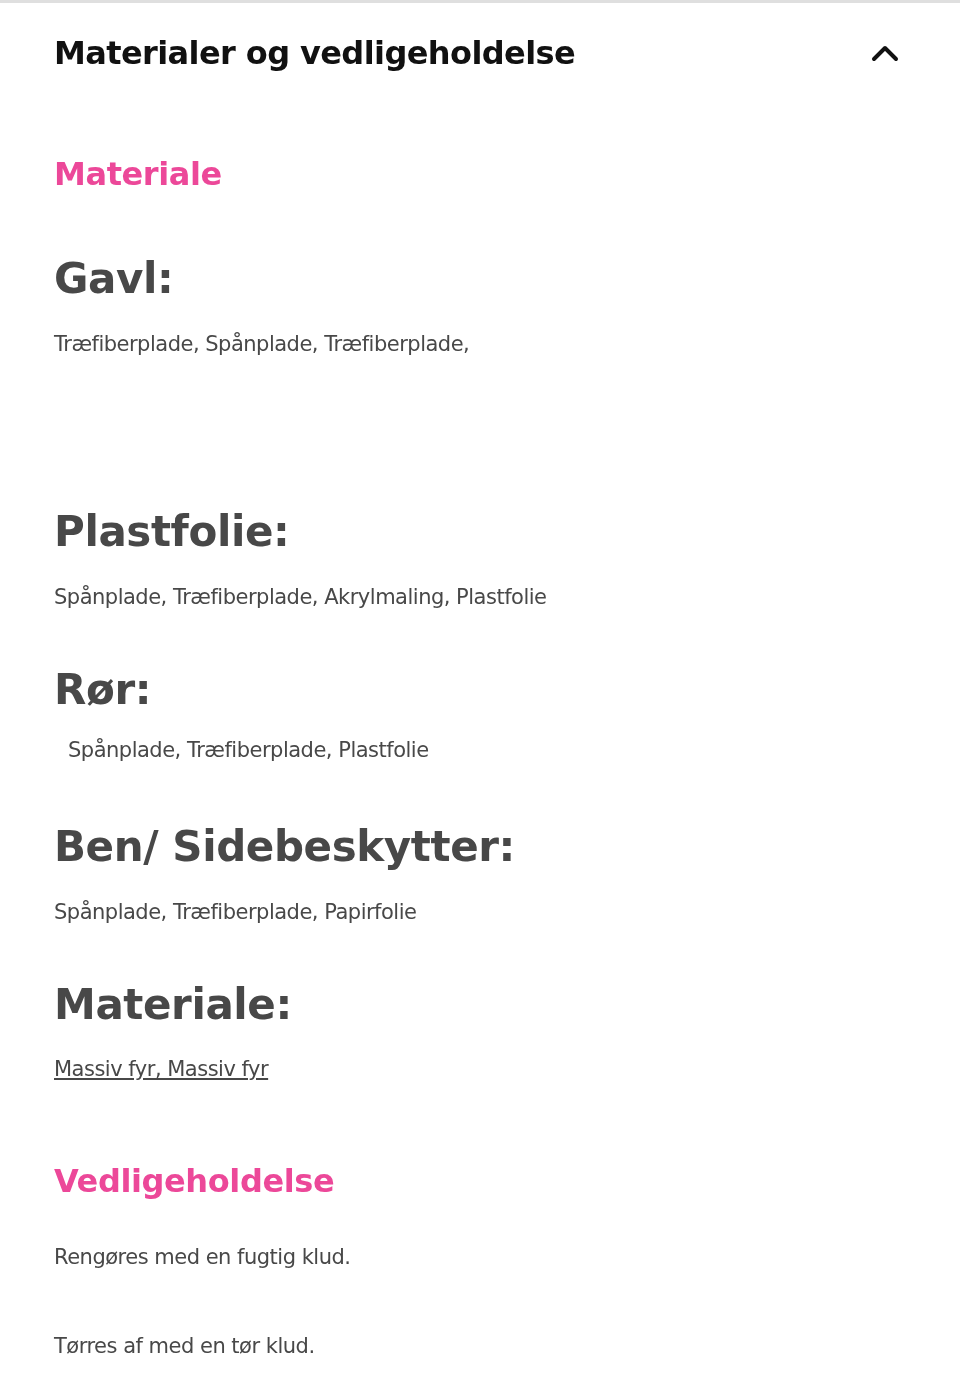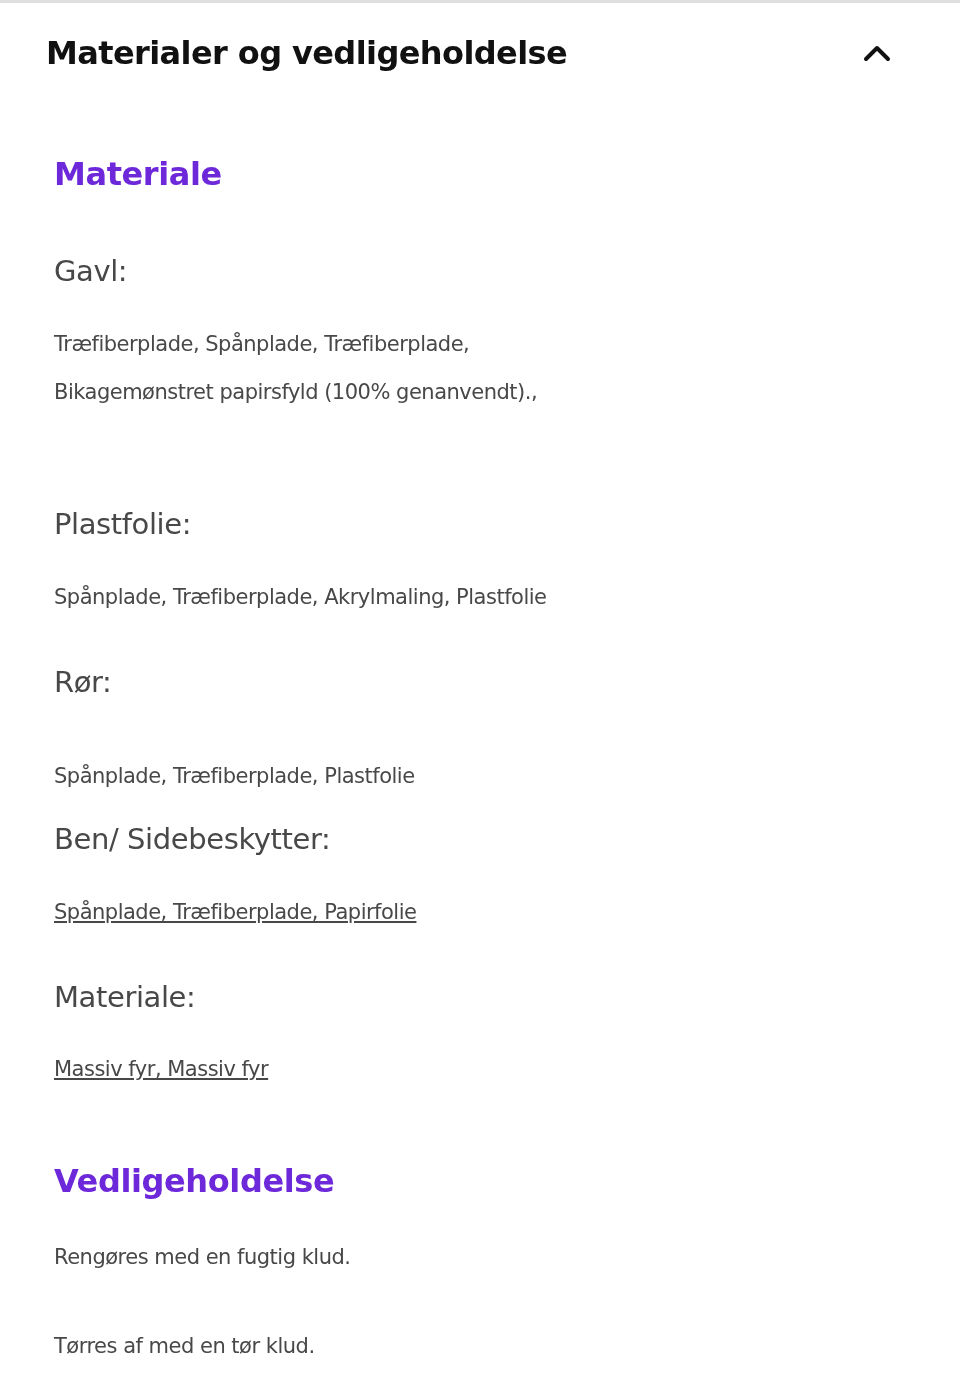--- a/index.html
+++ b/index.html
@@ -2,27 +2,27 @@
 <html><head>
 <meta charset="utf-8">
 <style>
   html, body { margin: 0; padding: 0; background: #ffffff; }
   body {
     width: 960px; height: 1395px; overflow: hidden; position: relative;
     font-family: "DejaVu Sans", "Liberation Sans", sans-serif;
   }
   .topline { position: absolute; left: 0; top: 0; width: 960px; height: 3px; background: #dfdfdf; }
   .acc-header {
-    position: absolute; left: 46px; top: 28px; width: 852px; height: 50px;
+    position: absolute; left: 54px; top: 28px; width: 852px; height: 50px;
     display: flex; align-items: center; justify-content: space-between; cursor: pointer; gap: 32px;
   }
   .acc-title { font-size: 32px; font-weight: bold; color: #111111; letter-spacing: -0.6px; }
   .chev { width: 34px; height: 34px; display: flex; align-items: center; justify-content: center; margin-right: 4px; }
-  .h2 { position: absolute; left: 54px; font-size: 32px; font-weight: bold; color: #6d28d9; letter-spacing: -0.4px; }
-  .lbl { position: absolute; left: 54px; font-size: 29px; font-weight: normal; color: #484848; letter-spacing: -0.4px; }
+  .h2 { position: absolute; left: 54px; font-size: 32px; font-weight: bold; color: #ec4899; letter-spacing: -0.4px; }
+  .lbl { position: absolute; left: 54px; font-size: 42px; font-weight: bold; color: #484848; letter-spacing: -0.4px; }
   .val { position: absolute; left: 54px; width: 860px; font-size: 21px; color: #484848; line-height: 48px; letter-spacing: -0.5px; }
 </style>
 </head>
 <body>
 
 <div class="topline"></div>
 
 <div class="acc-header">
   <span class="acc-title">Materialer og vedligeholdelse</span>
   <span class="chev">
@@ -30,30 +30,29 @@
         <polyline points="4,16 15,5 26,16" fill="none" stroke="#111" stroke-width="4" stroke-linecap="round" stroke-linejoin="round"></polyline>
       </svg>
   </span>
 </div>
 
 <div class="h2" style="top:155px;">Materiale</div>
 
 <div class="lbl" style="top:254px;">Gavl:</div>
 <div class="val" style="top:320px;">
   <div>Træfiberplade, Spånplade, Træfiberplade,</div>
-  <div>Bikagemønstret papirsfyld (100% genanvendt).,</div>
 </div>
 
 <div class="lbl" style="top:507px;">Plastfolie:</div>
 <div class="val" style="top:573px;">Spånplade, Træfiberplade, Akrylmaling, Plastfolie</div>
 
 <div class="lbl" style="top:665px;">Rør:</div>
-<div class="val" style="top:752px;">Spånplade, Træfiberplade, Plastfolie</div>
+<div class="val" style="top:726px;margin-left:14px;">Spånplade, Træfiberplade, Plastfolie</div>
 
 <div class="lbl" style="top:822px;">Ben/ Sidebeskytter:</div>
-<div class="val" style="top:888px;text-decoration:underline;">Spånplade, Træfiberplade, Papirfolie</div>
+<div class="val" style="top:888px;">Spånplade, Træfiberplade, Papirfolie</div>
 
 <div class="lbl" style="top:980px;">Materiale:</div>
 <div class="val" style="top:1045px;text-decoration:underline;">Massiv fyr, Massiv fyr</div>
 
 <div class="h2" style="top:1162px;">Vedligeholdelse</div>
 <div class="val" style="top:1233px;">Rengøres med en fugtig klud.</div>
 <div class="val" style="top:1322px;">Tørres af med en tør klud.</div>
 
 </body></html>

